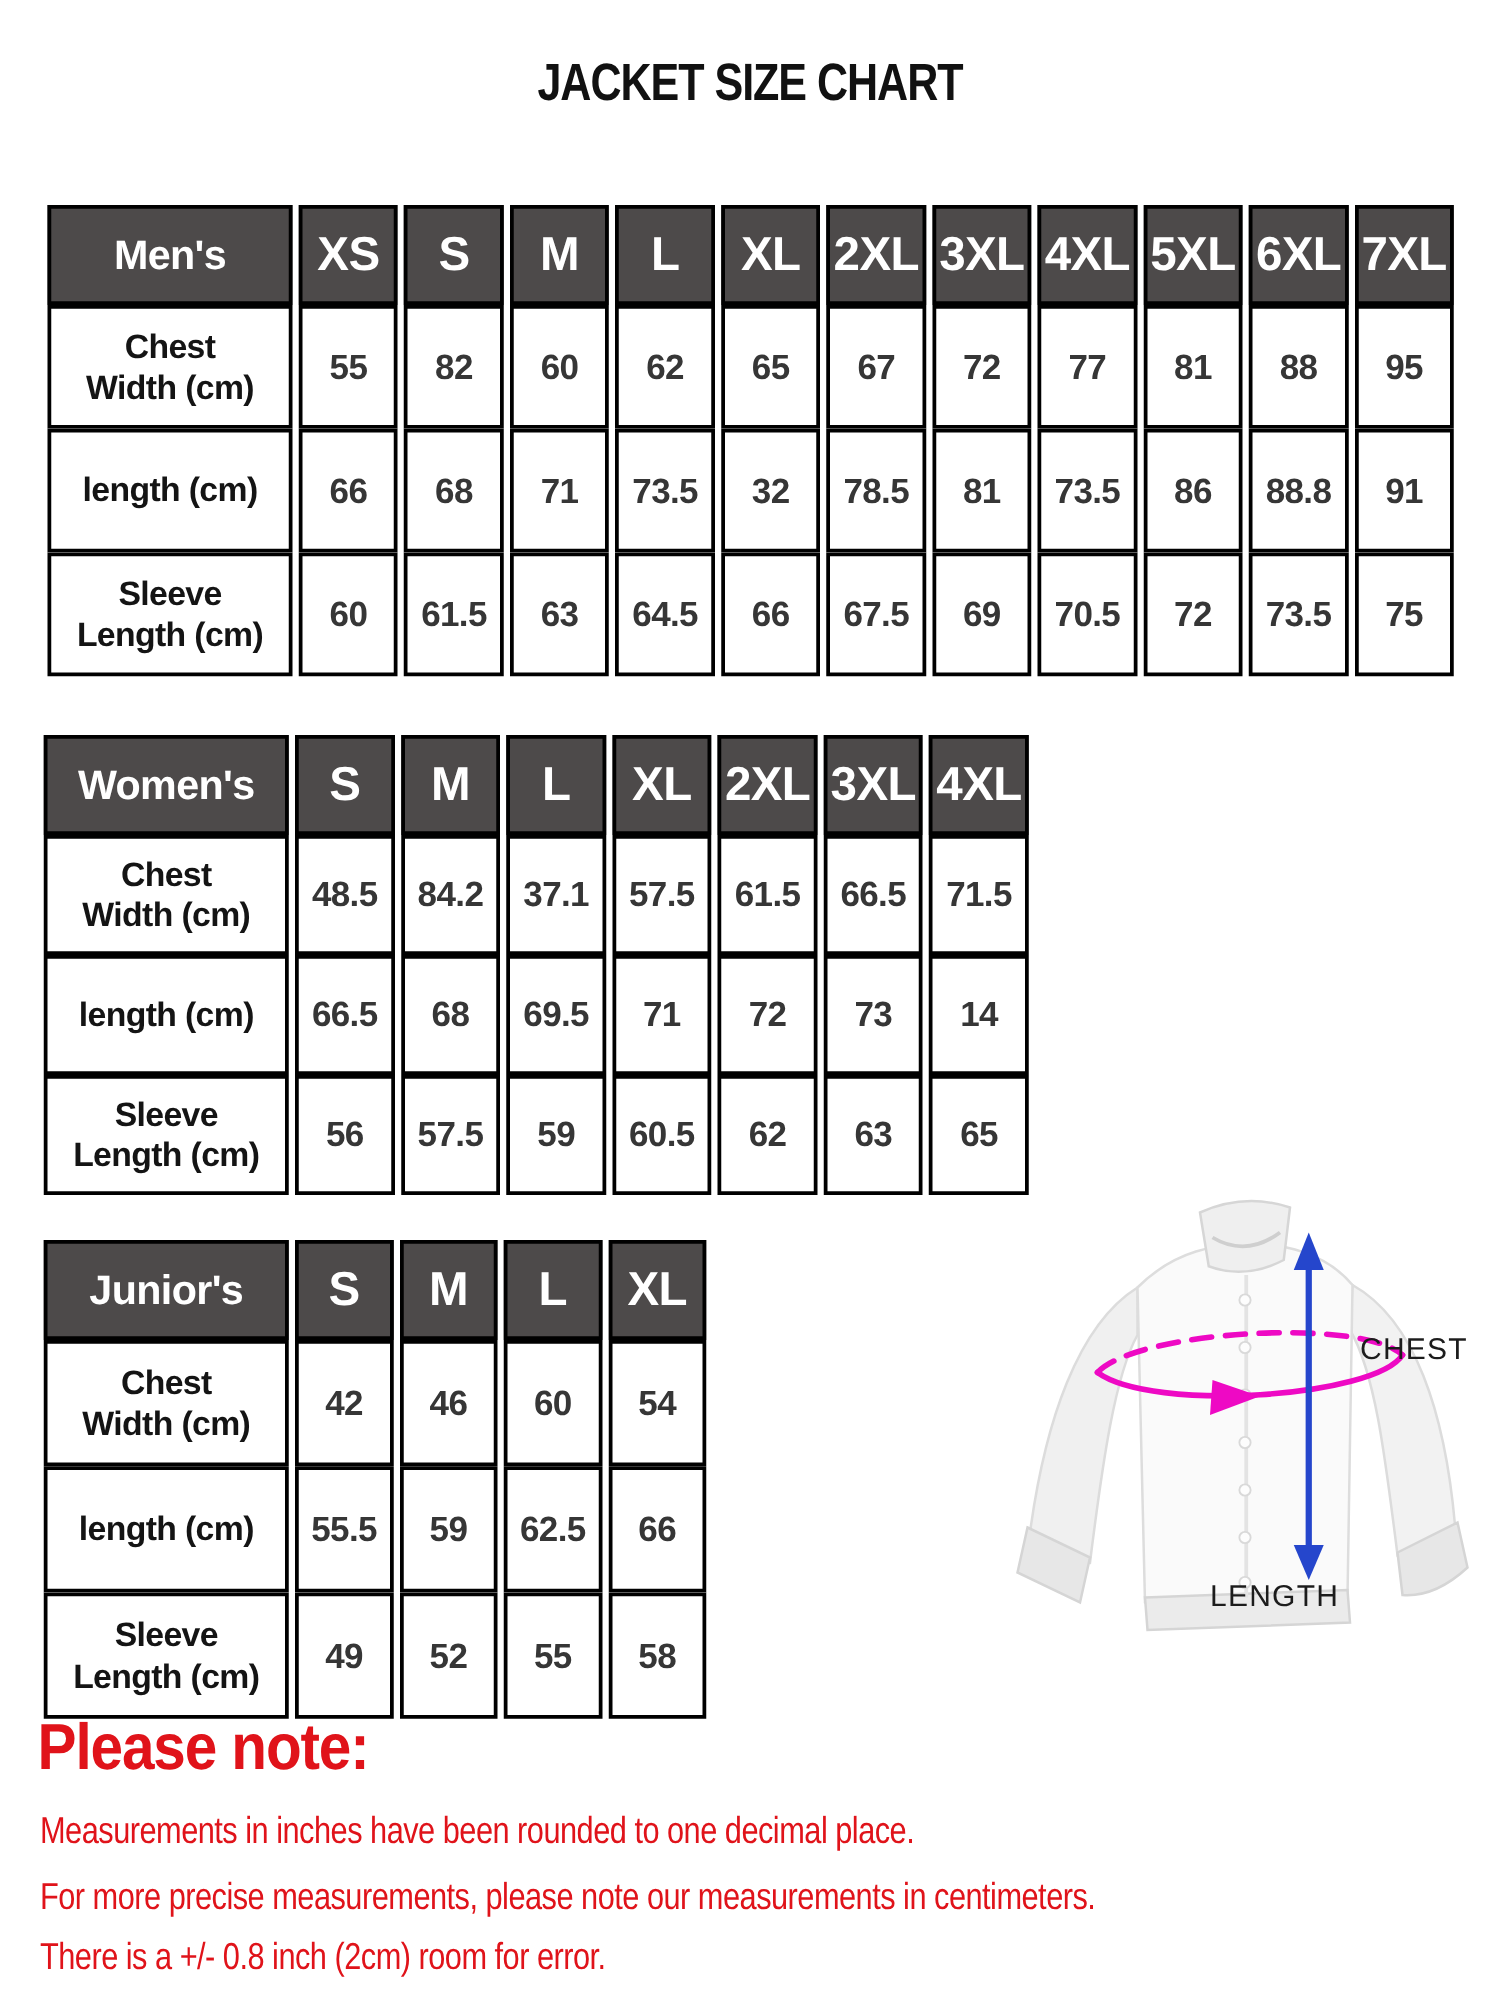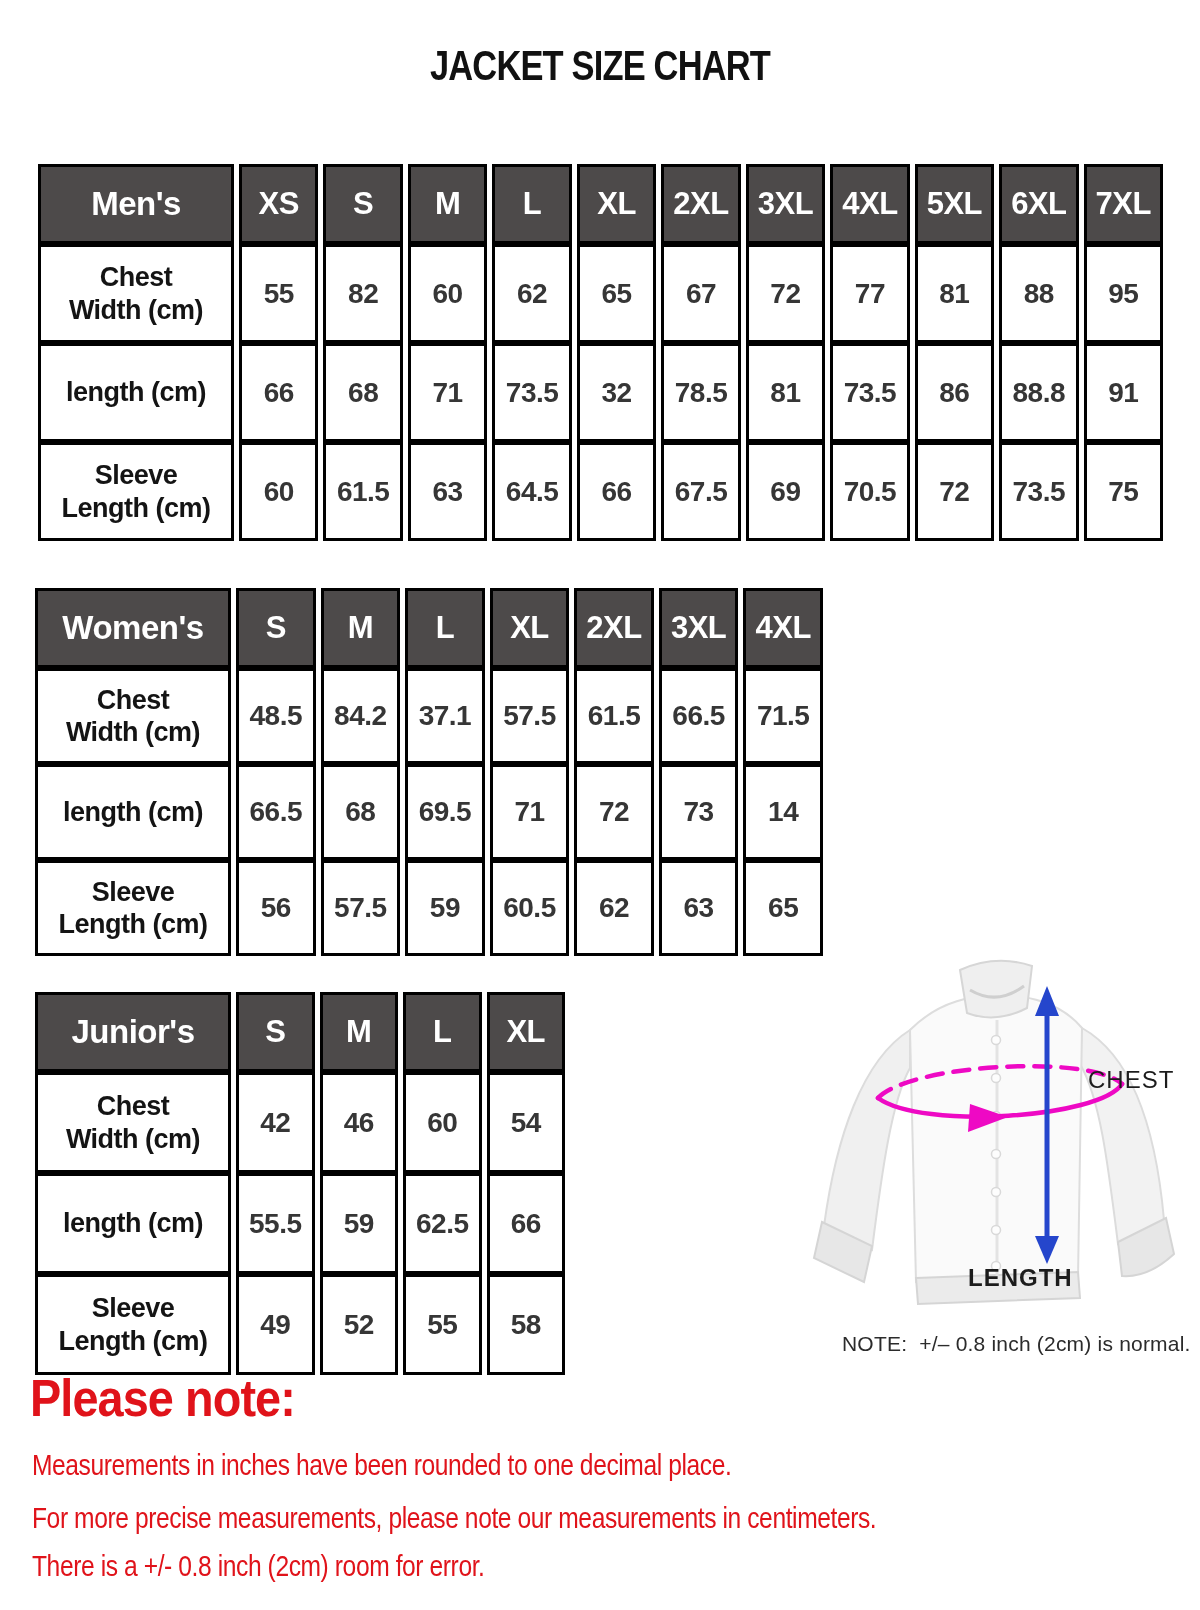--- a/index.html
+++ b/index.html
@@ -15,21 +15,21 @@
   
   .size-table{
     position:absolute;border-collapse:separate;border-spacing:5px 0;
     table-layout:fixed;background:#fff;margin-top:27px;
   }
   .size-table th,.size-table td{
     border:3px solid #000;text-align:center;vertical-align:middle;
     padding:0;overflow:hidden;
   }
   .size-table thead th{
-    background:#4d4a4a;color:#fff;font-weight:bold;font-size:31px;height:74px;
+    background:#4d4a4a;color:#fff;font-weight:bold;font-size:38px;height:74px;
     letter-spacing:-0.5px;
   }
   .size-table thead th.group{font-size:33px;}
   .size-table tbody th{
     background:#fff;color:#141414;font-weight:bold;font-size:27px;line-height:1.2;
     letter-spacing:-0.5px;
   }
   .size-table tbody td{
     background:#fff;color:#363636;font-weight:bold;font-size:28px;letter-spacing:-0.5px;
   }
@@ -43,21 +43,20 @@
   
   .figure{position:absolute;left:800px;top:948px;width:398px;height:430px;}
   .figure svg{position:absolute;left:0;top:0;}
   .chest-label{
     position:absolute;left:288px;top:118px;font-size:24px;color:#1c1c1c;
     letter-spacing:1px;font-weight:normal;
   }
   .length-label{
     position:absolute;left:168px;top:316px;font-size:24px;color:#1c1c1c;
     letter-spacing:1px;
-    font-weight:bold;
   }
   .fig-note{
     position:absolute;left:42px;top:384px;font-size:21px;color:#2b2b2b;
     letter-spacing:0.2px;white-space:nowrap;
   }
 
   
   .pn-heading{
     position:absolute;left:30px;top:1372px;font-size:52px;font-weight:bold;
     color:#e0131a;letter-spacing:-1px;transform:scaleX(0.9);transform-origin:left center;
@@ -287,21 +286,20 @@
       </g>
 
       <g>
         <line x1="247" y1="64" x2="247" y2="292" stroke="#2546cc" stroke-width="5"></line>
         <polygon points="247,38 235,68 259,68" fill="#2546cc"></polygon>
         <polygon points="247,316 235,288 259,288" fill="#2546cc"></polygon>
       </g>
     </svg>
     <div class="chest-label">CHEST</div>
     <div class="length-label">LENGTH</div>
-    <div class="fig-note">NOTE:&nbsp; +/– 0.8 inch (2cm) is normal.</div>
   </div>
 
   <div class="pn-heading">Please note:</div>
   <div class="pn-line pn1">Measurements in inches have been rounded to one decimal place.</div>
   <div class="pn-line pn2">For more precise measurements, please note our measurements in centimeters.</div>
   <div class="pn-line pn3">There is a +/- 0.8 inch (2cm) room for error.</div>
 
 </div>
 
 </body></html>

